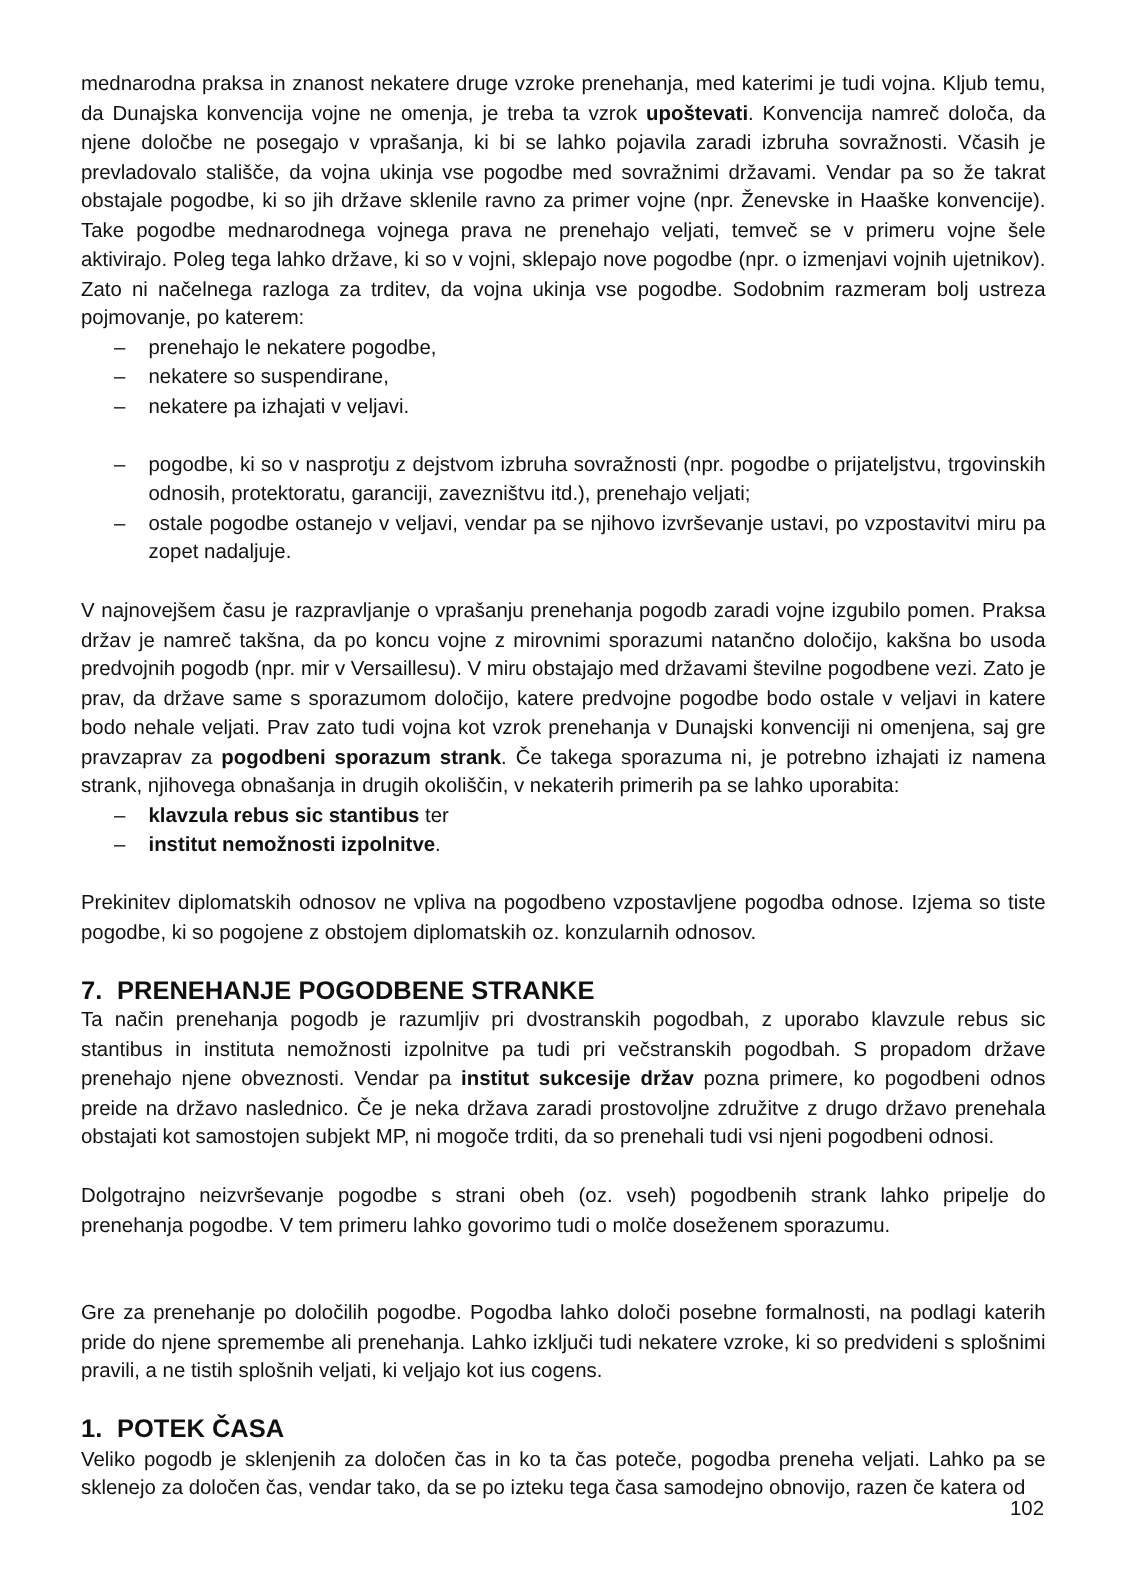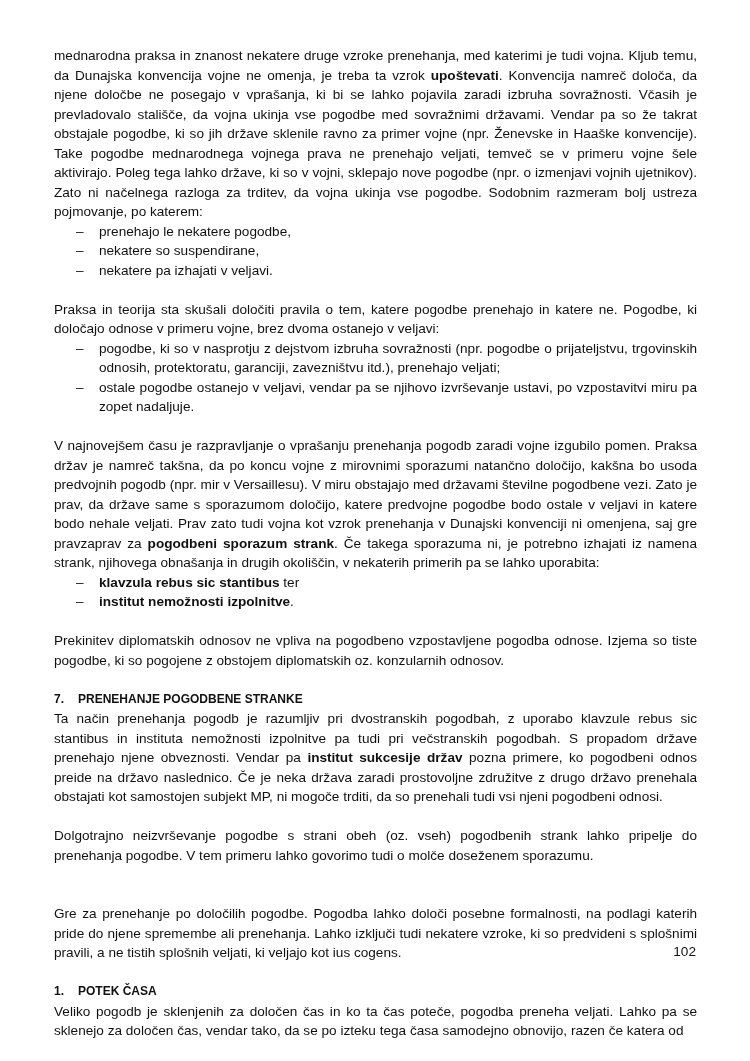--- a/index.html
+++ b/index.html
@@ -8,40 +8,39 @@
     position: absolute; left: 54px; top: 46px; width: 643px;
     font-family: "Liberation Sans", sans-serif; font-size: 13.6px; line-height: 19.5px;
     color: #111111; text-align: justify;
   }
   p { margin: 0; }
   .gap { height: 19.5px; }
   .gap2 { height: 39px; }
   ul.dash { list-style: none; margin: 0; padding: 0; }
   ul.dash li { position: relative; padding-left: 45px; }
   ul.dash li .dash-mark { position: absolute; left: 22px; top: 0; }
-  h2.sec { font-size: 12px; font-weight: bold; margin: 0; line-height: 19.5px; }
+  h2.sec { font-size: 17px; font-weight: bold; margin: 0; line-height: 19.5px; }
   h2.sec .num { display: inline-block; width: 24px; }
   b { font-weight: bold; }
-  .page-number { position: absolute; right: 54px; top: 944px; font-family: "Liberation Sans", sans-serif; font-size: 13.6px; color: #111; }
+  .page-number { position: absolute; right: 54px; top: 998px; font-family: "Liberation Sans", sans-serif; font-size: 13.6px; color: #111; }
 </style>
 </head>
 <body>
 
 <div class="page">
 
   <p><span>mednarodna praksa in znanost nekatere druge vzroke prenehanja, med katerimi je tudi vojna. Kljub temu, da Dunajska konvencija vojne ne omenja, je treba ta vzrok </span><b>upoštevati</b><span>. Konvencija namreč določa, da njene določbe ne posegajo v vprašanja, ki bi se lahko pojavila zaradi izbruha sovražnosti. Včasih je prevladovalo stališče, da vojna ukinja vse pogodbe med sovražnimi državami. Vendar pa so že takrat obstajale pogodbe, ki so jih države sklenile ravno za primer vojne (npr. Ženevske in Haaške konvencije). Take pogodbe mednarodnega vojnega prava ne prenehajo veljati, temveč se v primeru vojne šele aktivirajo. Poleg tega lahko države, ki so v vojni, sklepajo nove pogodbe (npr. o izmenjavi vojnih ujetnikov). Zato ni načelnega razloga za trditev, da vojna ukinja vse pogodbe. Sodobnim razmeram bolj ustreza pojmovanje, po katerem:</span></p>
   <ul class="dash">
     <li><span class="dash-mark">–</span><span>prenehajo le nekatere pogodbe,</span></li>
     <li><span class="dash-mark">–</span><span>nekatere so suspendirane,</span></li>
     <li><span class="dash-mark">–</span><span>nekatere pa izhajati v veljavi.</span></li>
   </ul>
 
   <div class="gap"></div>
 
-  <p>Praksa in teorija sta skušali določiti pravila o tem, katere pogodbe prenehajo in katere ne. Pogodbe, ki določajo odnose v primeru vojne, brez dvoma ostanejo v veljavi:</p>
   <ul class="dash">
     <li><span class="dash-mark">–</span><span>pogodbe, ki so v nasprotju z dejstvom izbruha sovražnosti (npr. pogodbe o prijateljstvu, trgovinskih odnosih, protektoratu, garanciji, zavezništvu itd.), prenehajo veljati;</span></li>
     <li><span class="dash-mark">–</span><span>ostale pogodbe ostanejo v veljavi, vendar pa se njihovo izvrševanje ustavi, po vzpostavitvi miru pa zopet nadaljuje.</span></li>
   </ul>
 
   <div class="gap"></div>
 
   <p><span>V najnovejšem času je razpravljanje o vprašanju prenehanja pogodb zaradi vojne izgubilo pomen. Praksa držav je namreč takšna, da po koncu vojne z mirovnimi sporazumi natančno določijo, kakšna bo usoda predvojnih pogodb (npr. mir v Versaillesu). V miru obstajajo med državami številne pogodbene vezi. Zato je prav, da države same s sporazumom določijo, katere predvojne pogodbe bodo ostale v veljavi in katere bodo nehale veljati. Prav zato tudi vojna kot vzrok prenehanja v Dunajski konvenciji ni omenjena, saj gre pravzaprav za </span><b>pogodbeni sporazum strank</b><span>. Če takega sporazuma ni, je potrebno izhajati iz namena strank, njihovega obnašanja in drugih okoliščin, v nekaterih primerih pa se lahko uporabita:</span></p>
   <ul class="dash">
     <li><span class="dash-mark">–</span><b>klavzula rebus sic stantibus</b><span> ter</span></li>

